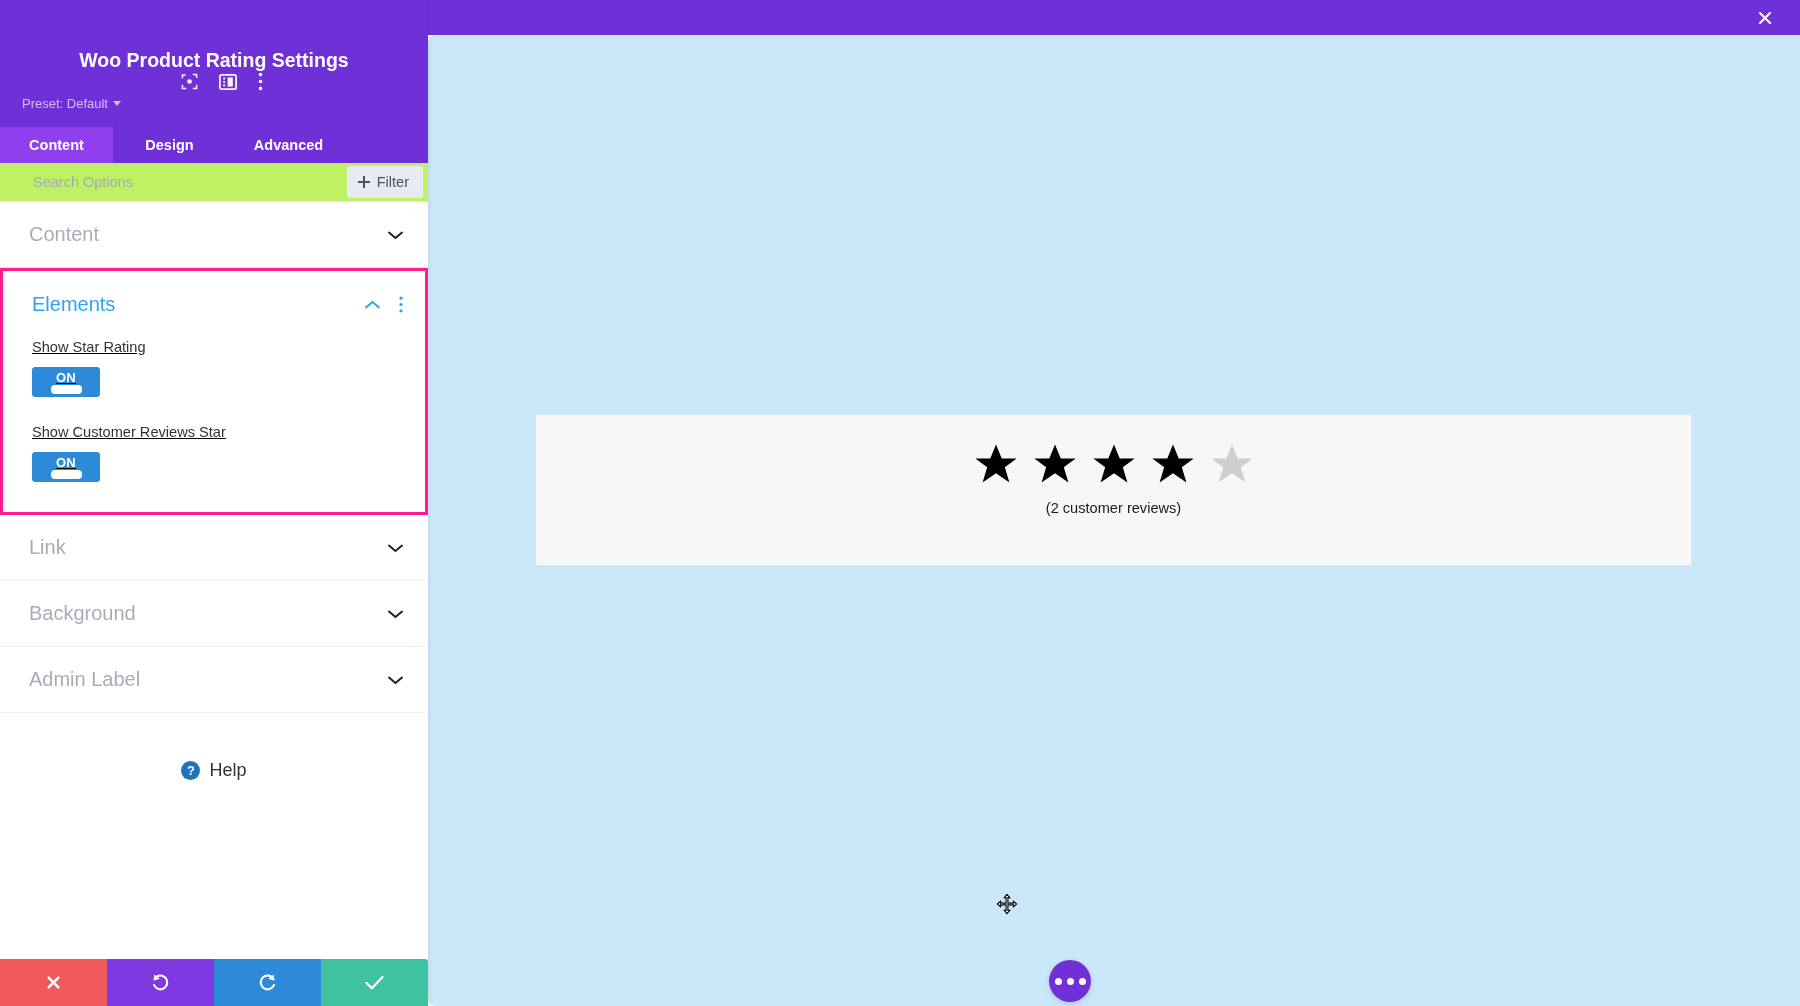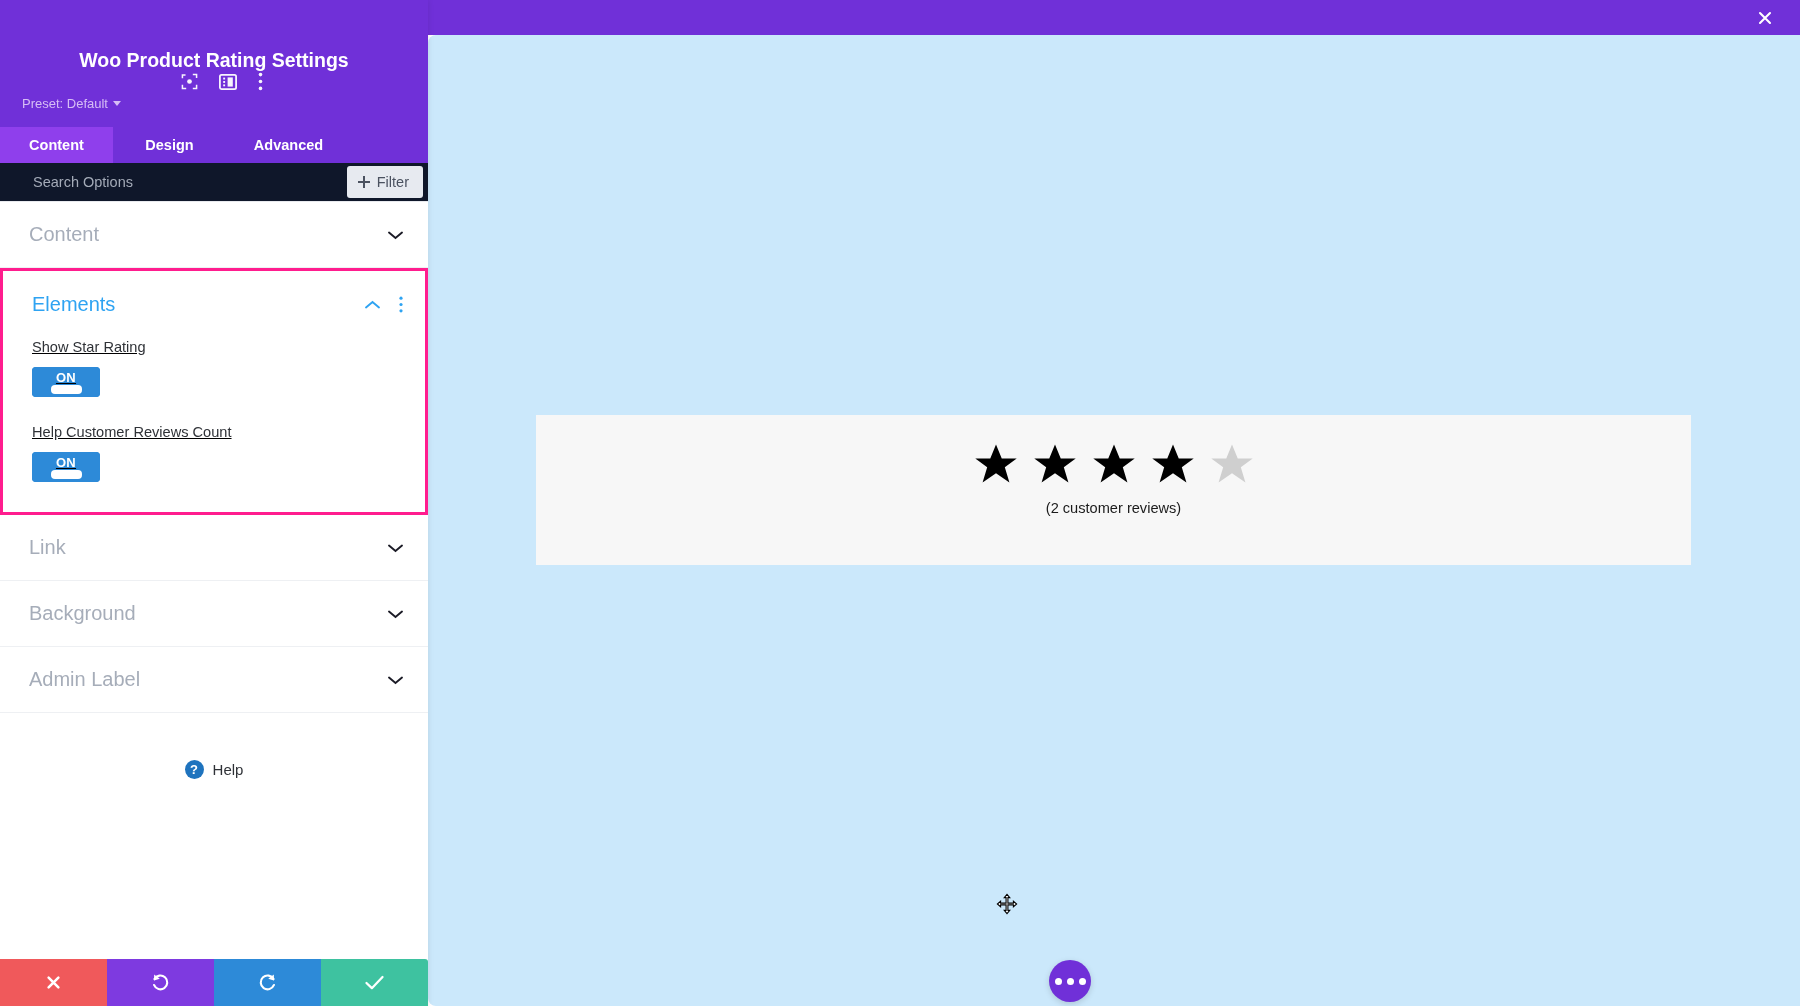--- a/index.html
+++ b/index.html
@@ -78,21 +78,21 @@
     display: flex; align-items: center; justify-content: center;
     cursor: pointer; background: #7030d8;
   }
   .tab.w1 { width: 113px; }
   .tab.w2 { width: 113px; }
   .tab.w3 { width: 125px; }
   .tab.active { background: #8f3fec; }
 
   
   .searchrow {
-    height: 39px; background: #0f172a;
+    height: 39px; background: #bef264;
     border-bottom: 1px solid #e8eaee;
     display: flex; align-items: center;
     position: relative;
   }
   .search-input {
     flex: 1; border: 0; outline: 0; background: transparent;
     font-family: "Liberation Sans", sans-serif;
     font-size: 14.5px; color: #6a7180; padding-left: 33px;
   }
   .search-input::placeholder { color: #a4abb8; }
@@ -170,21 +170,21 @@
     display: flex; align-items: center; justify-content: center;
     gap: 9px; margin-top: 47px; cursor: pointer;
   }
   .help-icon {
     width: 19px; height: 19px; border-radius: 50%;
     background: #1e73be; color: #fff;
     font-size: 13px; font-weight: bold;
     display: flex; align-items: center; justify-content: center;
     line-height: 1;
   }
-  .help-text { font-size: 15px; color: #2f3237; }
+  .help-text { font-size: 18px; color: #2f3237; }
 
   
   .actionbar {
     position: absolute; left: 0; bottom: 0;
     width: 428px; height: 47px;
     display: flex;
     border-radius: 0 3px 0 0;
     overflow: hidden;
   }
   .act {
@@ -360,21 +360,21 @@
           <div class="field-label">Show Star Rating</div>
           <div class="toggle">
             <span class="toggle-text">ON</span>
             <span class="toggle-knob"></span>
           </div>
         </div>
 
         <div class="field-gap"></div>
 
         <div class="field">
-          <div class="field-label">Help Customer Reviews Count</div>
+          <div class="field-label">Show Customer Reviews Star</div>
           <div class="toggle">
             <span class="toggle-text">ON</span>
             <span class="toggle-knob"></span>
           </div>
         </div>
       </div>
 
       <div class="acc">
         <span class="acc-label">Link</span>
         <svg class="chev" viewBox="0 0 17 10">

